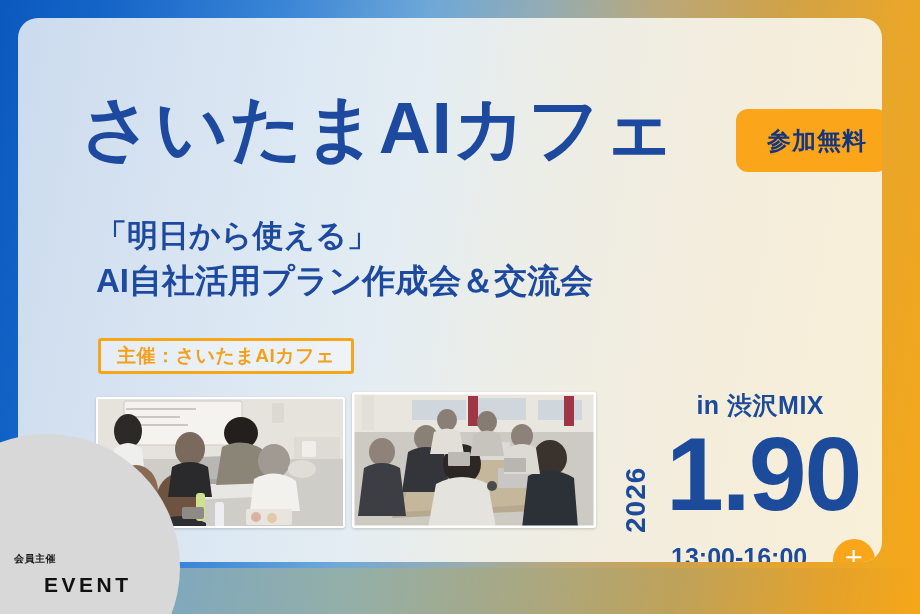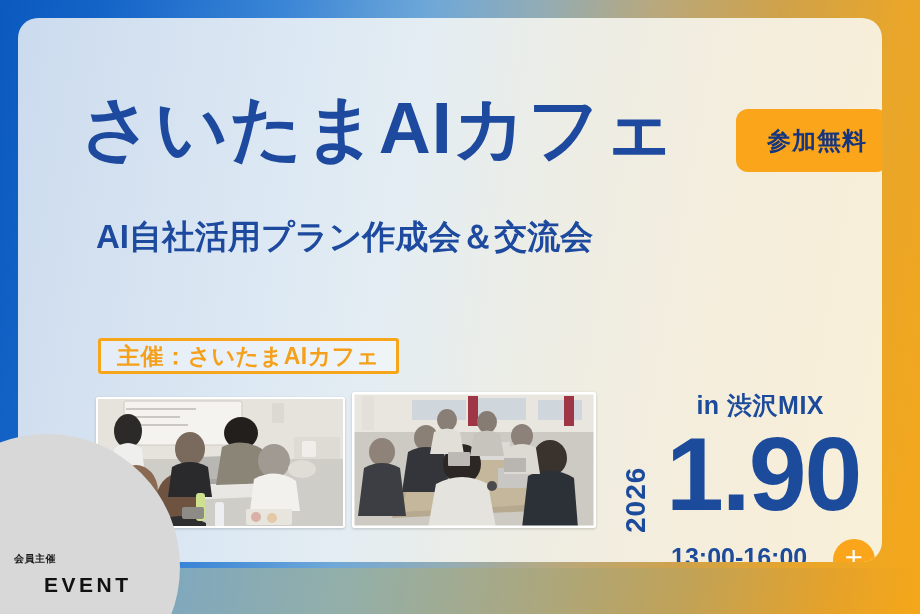--- a/index.html
+++ b/index.html
@@ -77,21 +77,21 @@
   .sub-line1{font-size:31px;letter-spacing:0px;}
   .sub-line2{font-size:33px;letter-spacing:0px;}
 
   
   .org-badge{
     position:absolute;left:80px;top:320px;
     height:36px;padding:0 16px;
     border:3px solid #F7A61B;border-radius:3px;
     background:rgba(255,255,255,.40);
     display:flex;align-items:center;
-    color:#F5A01A;font-size:23px;font-weight:700;letter-spacing:.5px;
+    color:#F5A01A;font-size:19px;font-weight:700;letter-spacing:.5px;
     box-sizing:border-box;
   }
 
   
   .photo{
     position:absolute;border-radius:2px;overflow:hidden;
     box-shadow:0 1px 3px rgba(0,0,0,.18);
     background:#c8c6c2;
   }
   #photo-1{left:78px;top:379px;width:249px;height:131px;}
@@ -159,20 +159,21 @@
 
   <div class="card">
 
     <div class="title">さいたまAIカフェ</div>
 
     <div class="free-badge">
       <span>参加無料</span>
     </div>
 
     <div class="subtitle">
+      <div class="sub-line1">「明日から使える」</div>
       <div class="sub-line2">AI自社活用プラン作成会＆交流会</div>
     </div>
 
     <div class="org-badge">
       <span>主催：さいたまAIカフェ</span>
     </div>
 
     <div class="photo" id="photo-1">
       <svg viewBox="0 0 249 131" preserveAspectRatio="xMidYMid slice" aria-hidden="true">
         <rect width="249" height="131" fill="#d9d6d0"></rect>

